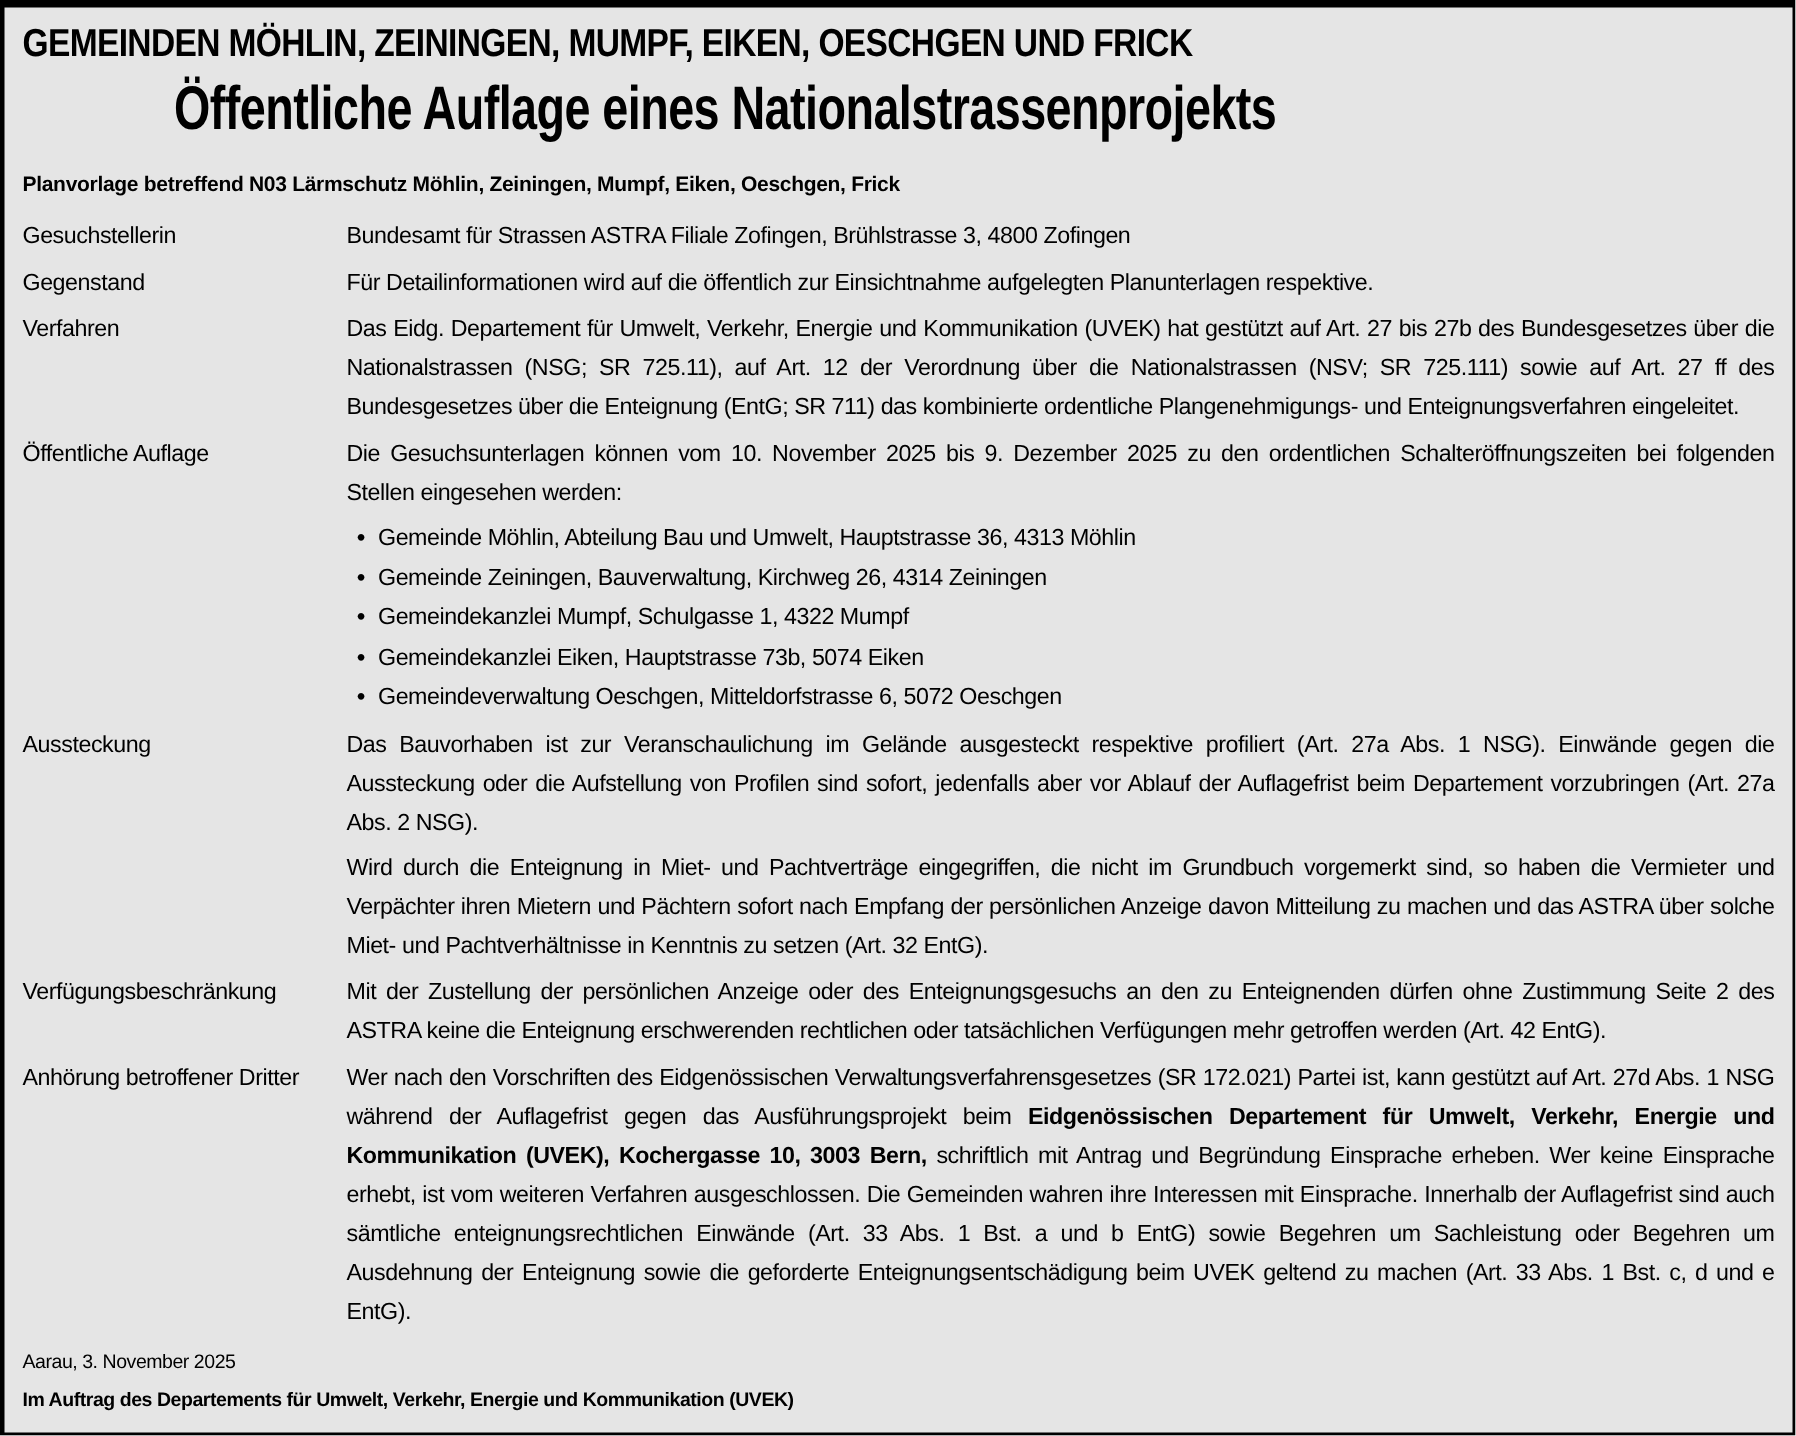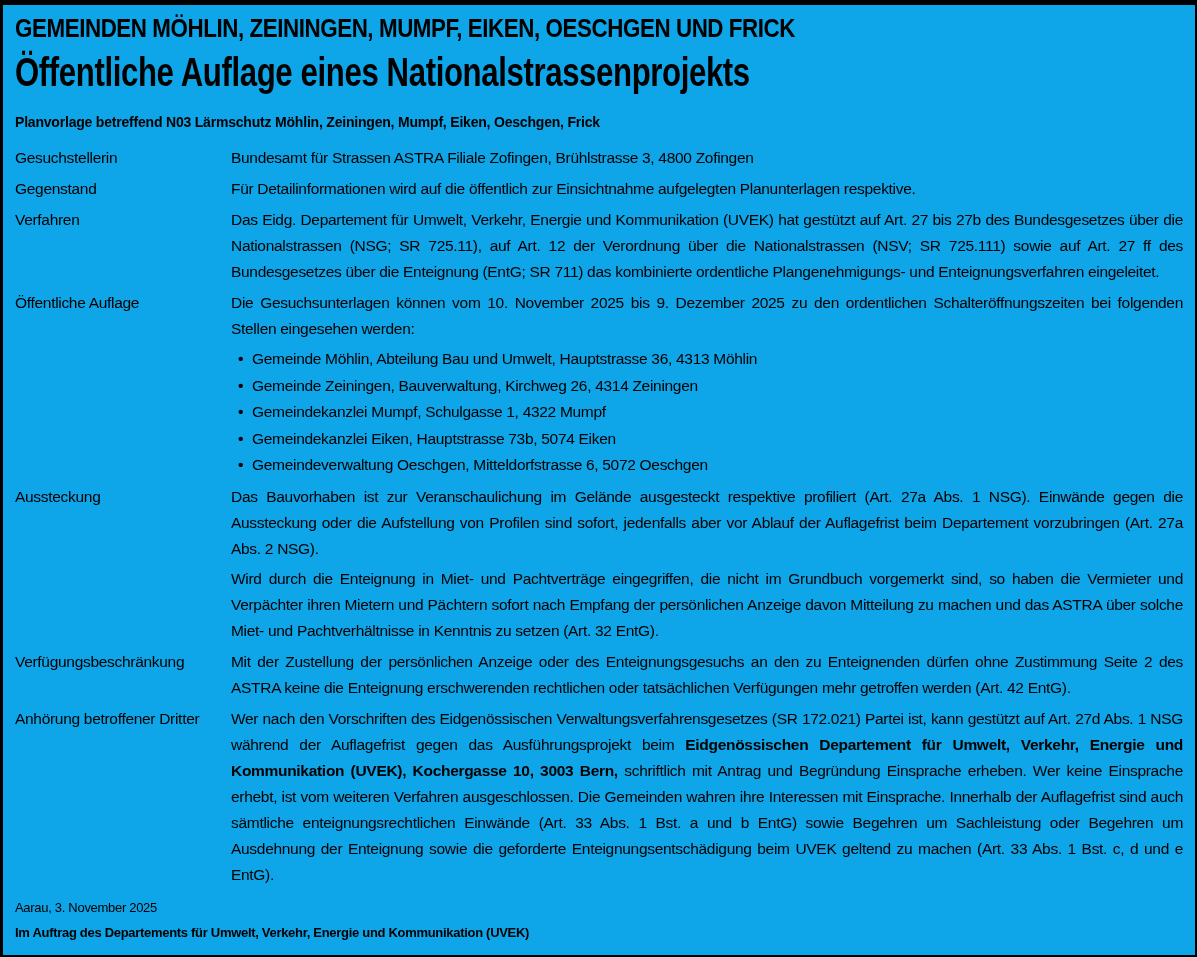--- a/index.html
+++ b/index.html
@@ -5,26 +5,26 @@
   html,body{margin:0;padding:0;background:#fff;}
   body{width:1197px;height:957px;color:#000;font-family:"Liberation Sans",sans-serif;}
   .notice{
     box-sizing:border-box;
     width:1197px;height:957px;
     border:2px solid #000;
     border-top-width:5px;
     border-left-width:3px;
     padding:8px 12px 4px 12px;
     overflow:hidden;
-    background:#0ea5e9;
+    background:#e5e5e5;
   }
   .cond{display:inline-block;transform-origin:0 50%;white-space:nowrap;}
   .kicker{font-size:26px;font-weight:bold;line-height:30px;letter-spacing:-0.5px;}
   .kicker .cond{transform:scaleX(0.86);}
-  .title{font-size:41px;font-weight:bold;line-height:46px;margin-top:6px;letter-spacing:-0.5px;}
+  .title{font-size:41px;font-weight:bold;line-height:46px;margin-top:6px;letter-spacing:-0.5px;text-align:center;}
   .title .cond{transform:scaleX(0.76);}
   .subtitle{font-size:14px;font-weight:bold;line-height:20px;margin-top:17px;margin-bottom:13px;letter-spacing:-0.2px;}
   .row{display:grid;grid-template-columns:216px 1fr;margin-bottom:5px;}
   .label{font-size:15.5px;line-height:26px;letter-spacing:-0.3px;padding-right:8px;}
   .content{min-width:0;}
   .para{margin:0 0 4px 0;font-size:15.5px;line-height:26px;letter-spacing:-0.3px;text-align:justify;}
   .para:last-child{margin-bottom:0;}
   .para .b{font-weight:bold;}
   .bullets{list-style:none;margin:1px 0 0 0;padding:0;}
   .bullets li{

